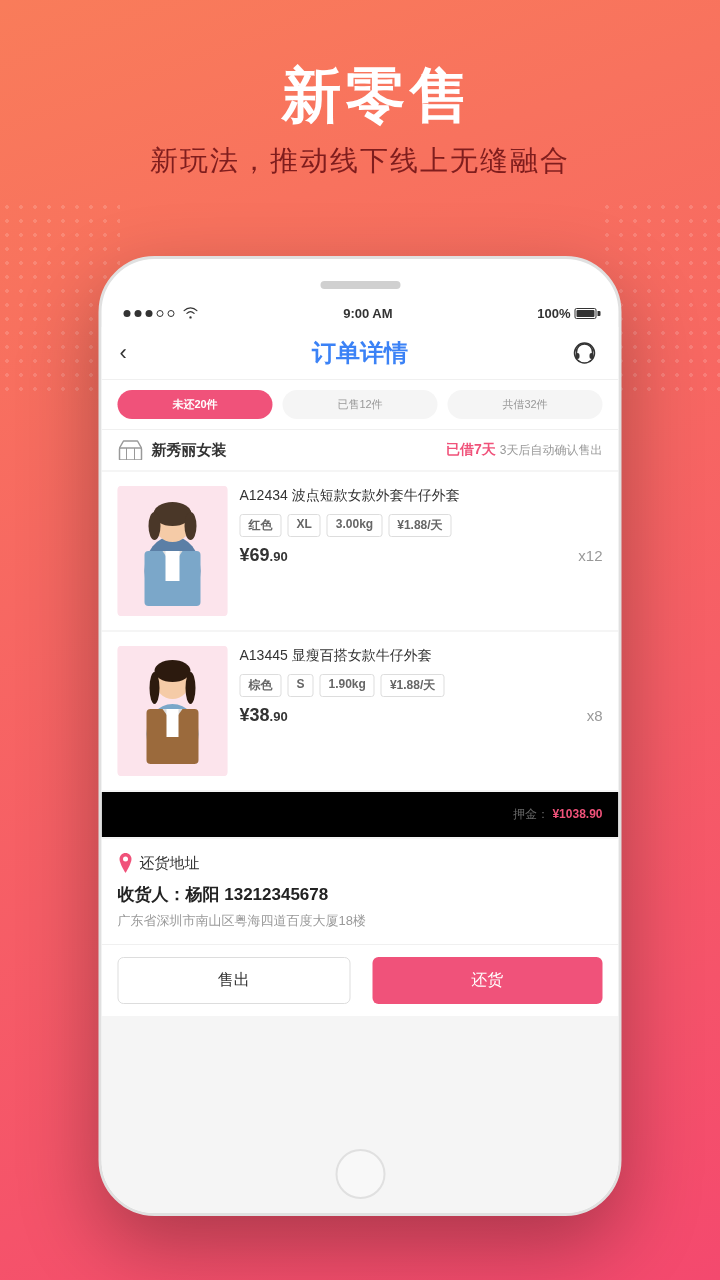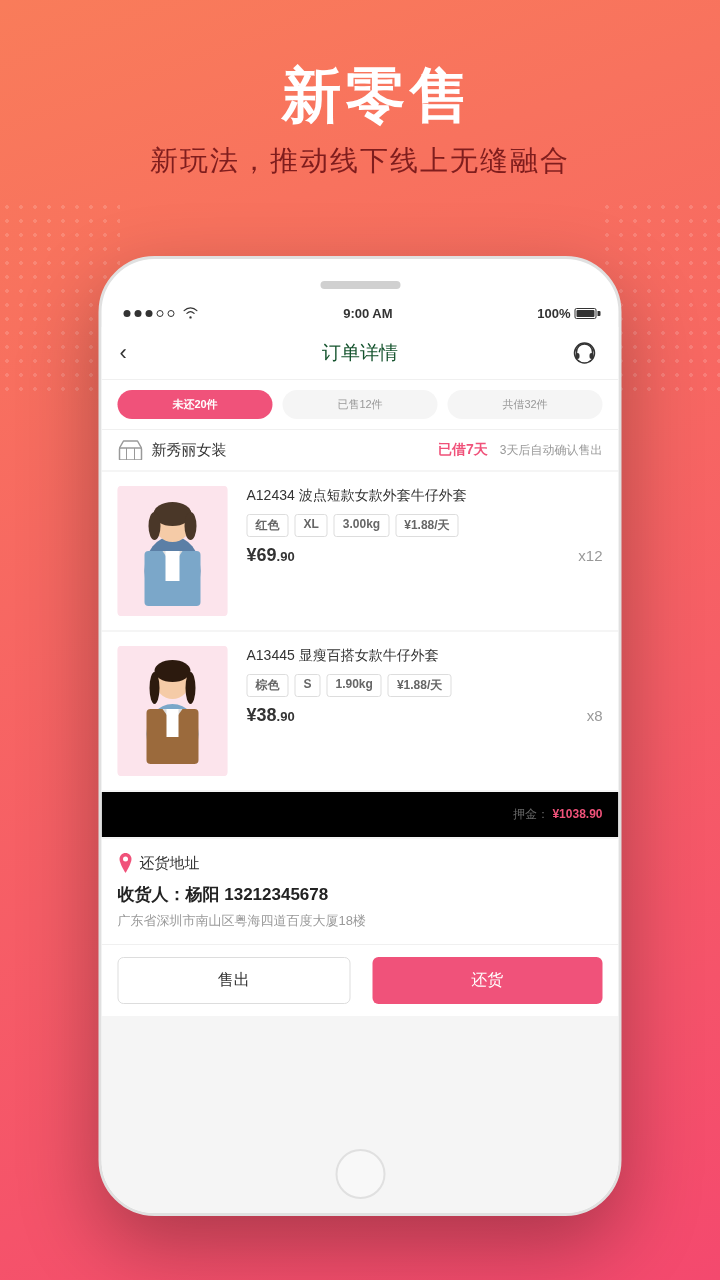--- a/index.html
+++ b/index.html
@@ -166,23 +166,23 @@
       justify-content: space-between;
       padding: 10px 18px;
       border-bottom: 1px solid #f0f0f0;
     }
     .nav-back {
       font-size: 22px;
       color: #333;
       width: 32px;
     }
     .nav-title {
-      font-size: 19px;
-      font-weight: 400;
-      color: #14532d;
+      font-size: 24px;
+      font-weight: 700;
+      color: #3b82f6;
     }
     .nav-icon {
       width: 32px;
       height: 32px;
       display: flex;
       align-items: center;
       justify-content: center;
     }
     .headset-svg { width: 26px; height: 26px; }
 
@@ -230,43 +230,43 @@
       display: flex;
       align-items: center;
       gap: 8px;
     }
     .brand-icon {
       width: 26px; height: 20px;
     }
     .brand-name {
       font-size: 15px;
       color: #333;
-      font-weight: 400;
+      font-weight: 700;
     }
     .brand-status {
       display: flex;
       align-items: center;
-      gap: 12px;
+      gap: 4px;
     }
     .borrowed-days {
       color: #f0527a;
       font-size: 14px;
       font-weight: 600;
     }
     .auto-confirm {
       color: #999;
       font-size: 12px;
     }
 
     
     .product-card {
       background: white;
       padding: 14px 16px;
       display: flex;
-      gap: 19px;
+      gap: 12px;
       margin-bottom: 2px;
     }
     .product-img {
       width: 110px;
       height: 130px;
       border-radius: 4px;
       overflow: hidden;
       flex-shrink: 0;
       background: #fce4ec;
     }

